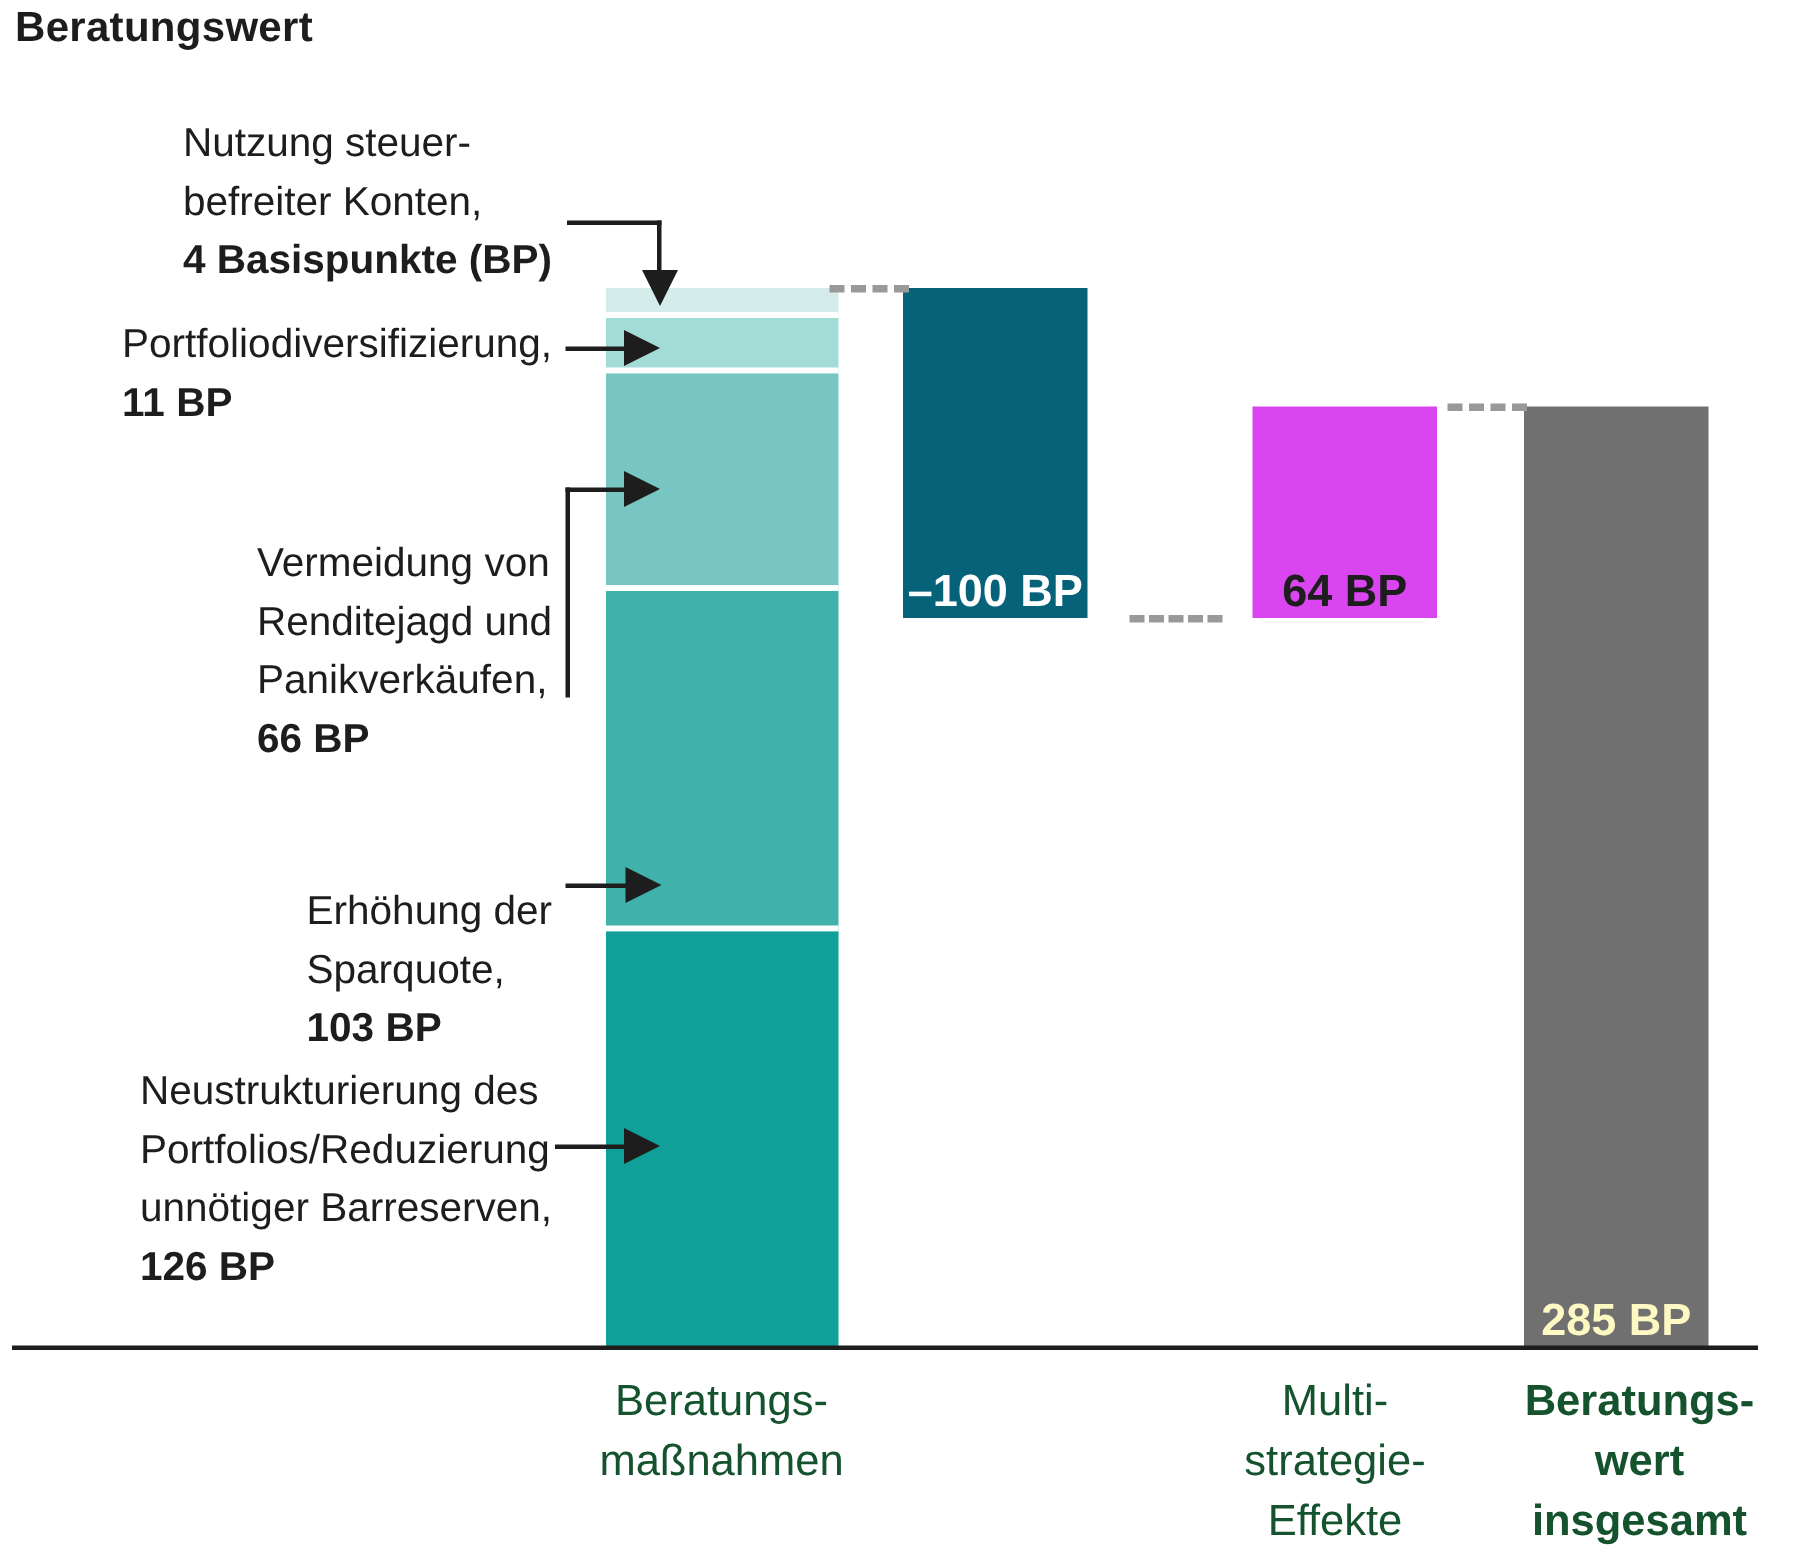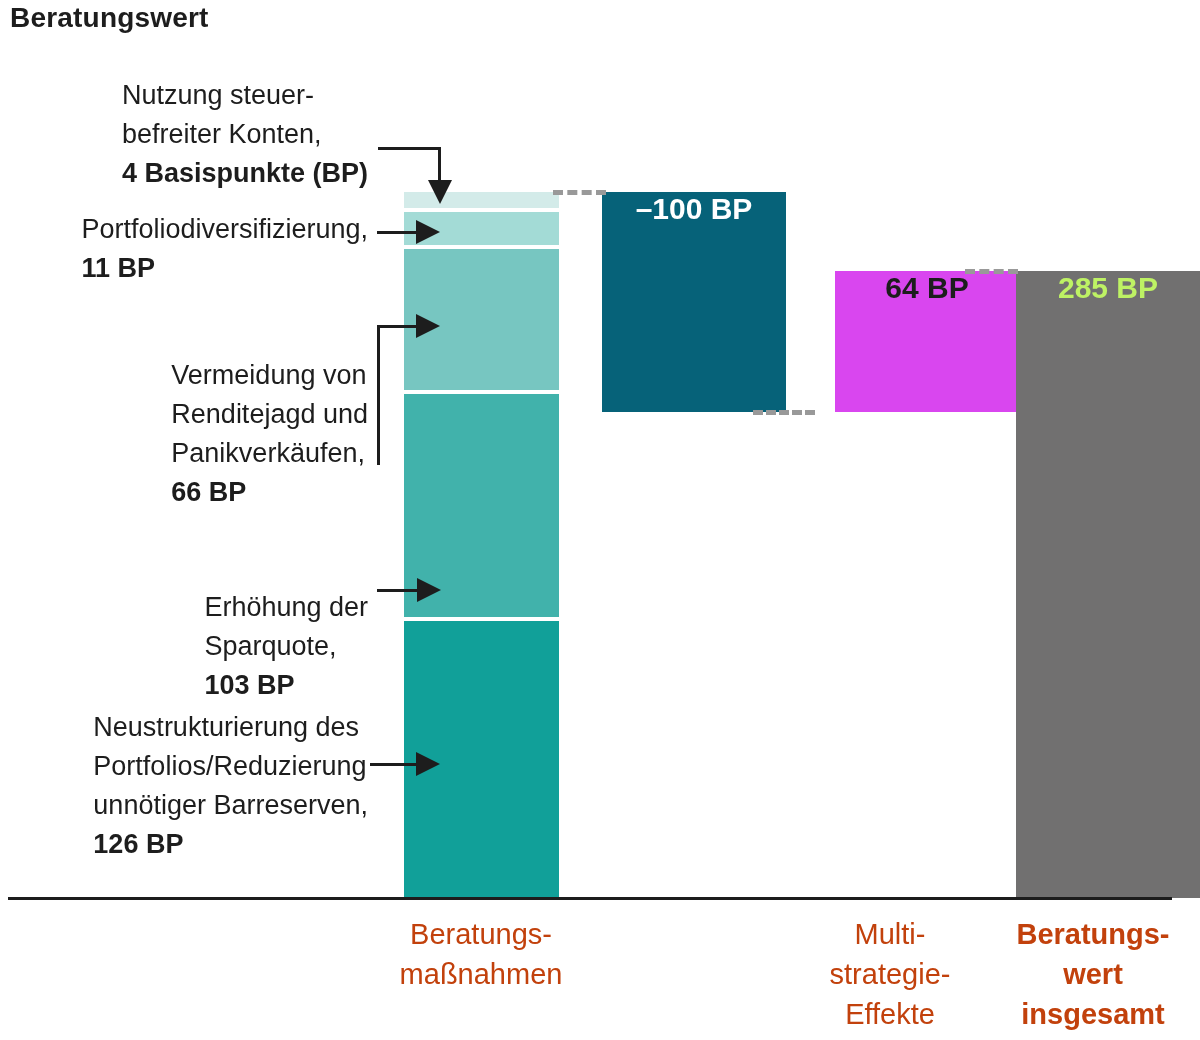--- a/index.html
+++ b/index.html
@@ -2,30 +2,30 @@
 <html><head>
 <meta charset="utf-8">
 <style>
   html,body{margin:0;padding:0;background:#ffffff;}
   .canvas{
     position:relative;width:1200px;height:1040px;background:#ffffff;overflow:hidden;
     font-family:"Liberation Sans","DejaVu Sans",sans-serif;color:#1d1d1d;
   }
   .title{position:absolute;left:10px;top:2px;font-size:28px;font-weight:bold;letter-spacing:.2px;}
   
-  .bar{position:absolute;width:184px;display:flex;align-items:flex-start;justify-content:center;}
+  .bar{position:absolute;width:123px;display:flex;align-items:flex-end;justify-content:center;}
   .bar .val{font-size:30px;font-weight:bold;white-space:nowrap;}
   .stack{position:absolute;width:155px;display:flex;flex-direction:column;}
   .seg{width:100%;box-sizing:border-box;}
   
   .conn{position:absolute;height:0;border-top:5px dashed #999999;}
   
   .axis{position:absolute;left:8px;width:1164px;height:2.5px;background:#1d1d1d;top:897px;}
   
-  .xlabel{position:absolute;top:914px;width:240px;text-align:center;font-size:29px;line-height:40px;color:#c2410c;}
+  .xlabel{position:absolute;top:914px;width:240px;text-align:center;font-size:29px;line-height:40px;color:#14532d;}
   .xlabel.bold{font-weight:bold;}
   
   .ann{position:absolute;right:832px;text-align:left;font-size:27px;line-height:39px;white-space:nowrap;color:#1d1d1d;}
   .ann .v{font-weight:bold;}
   
   .aline{position:absolute;background:#1d1d1d;}
   .ahead-right{position:absolute;width:0;height:0;border-top:12px solid transparent;border-bottom:12px solid transparent;border-left:24px solid #1d1d1d;}
   .ahead-down{position:absolute;width:0;height:0;border-left:12px solid transparent;border-right:12px solid transparent;border-top:24px solid #1d1d1d;}
 </style>
 </head>
@@ -43,21 +43,21 @@
       <div class="seg" style="height: 277.2px; background: rgb(17, 160, 153);"></div>
     </div>
 
   <div class="bar" id="bar-cost" style="left: 602px; top: 191.8px; height: 220px; background: rgb(6, 98, 121);">
     <span class="val" style="color: rgb(255, 255, 255);">–100 BP</span>
   </div>
   <div class="bar" id="bar-multi" style="left: 835px; top: 271px; height: 140.8px; background: #d946ef;">
     <span class="val" style="color: rgb(29, 29, 29);">64 BP</span>
   </div>
   <div class="bar" id="bar-total" style="left: 1016px; top: 271px; height: 627px; background: rgb(113, 112, 112);">
-    <span class="val" style="color: #bef264;">285 BP</span>
+    <span class="val" style="color: #fef9c3;">285 BP</span>
   </div>
 
   <div class="conn" id="conn1" style="left: 553px; width: 53px; top: 189.8px;"></div>
   <div class="conn" id="conn2" style="left: 753px; width: 62px; top: 409.8px;"></div>
   <div class="conn" id="conn3" style="left: 965px; width: 53px; top: 269px;"></div>
 
   <div class="axis"></div>
 
   <div class="xlabel" style="left:361px;">
     <div>Beratungs-</div>

